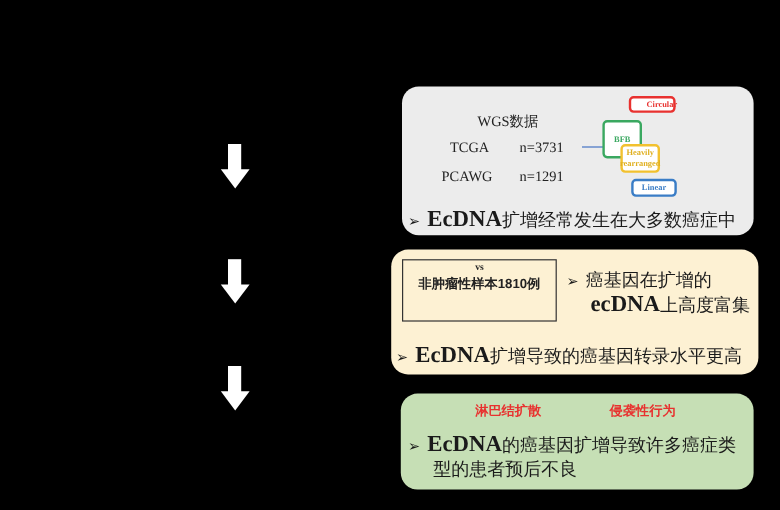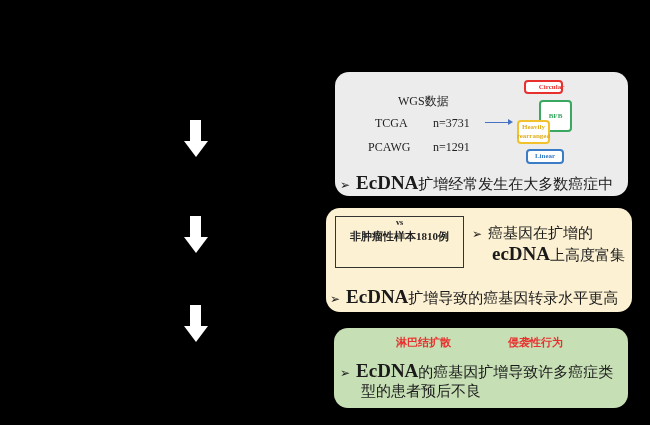--- a/index.html
+++ b/index.html
@@ -28,21 +28,21 @@
     border-left: 5px solid #4472c4; border-top: 3px solid transparent; border-bottom: 3px solid transparent; }
 
   .bullet { font-family: "DejaVu Sans", sans-serif; font-size: 15px; color: #1a1a1a; }
   .bullet b { font-family: Liberation Serif, serif; font-weight: bold; font-size: 19px; }
   .marker { font-family: "DejaVu Sans", sans-serif; font-size: 12px; margin-right: 6px; }
 
   .inner-box { position: absolute; left: 335px; top: 216px; width: 129px; height: 52px;
     border: 1px solid #333; background: #fdf1d3; text-align: center; }
   .inner-box .l1 { font-family: "DejaVu Sans", sans-serif; font-weight: bold; font-size: 11px; color: #e8312f; margin-top: 4px; }
   .inner-box .l2 { font-family: "Liberation Serif", serif; font-weight: bold; font-size: 8px; color: #222; line-height: 12px; }
-  .inner-box .l3 { font-family: Liberation Serif, serif; font-weight: bold; font-size: 11px; color: #222; }
+  .inner-box .l3 { font-family: Liberation Sans, sans-serif; font-weight: bold; font-size: 11px; color: #222; }
 
   .red-label { font-family: "DejaVu Sans", sans-serif; font-weight: bold; font-size: 11px; color: #e8312f; }
 </style>
 </head>
 <body>
 
 <div class="arrow" style="top:120px">
     <div class="shaft"></div>
     <div class="head"></div>
   </div>
@@ -57,21 +57,21 @@
 
 <div class="panel" id="p1"></div>
 <div class="abs serif-sm" style="left:398px;top:93px;font-size:12px;">WGS数据</div>
 <div class="abs serif-sm" style="left:375px;top:116px;">TCGA</div>
 <div class="abs serif-sm" style="left:433px;top:116px;">n=3731</div>
 <div class="abs serif-sm" style="left:368px;top:140px;">PCAWG</div>
 <div class="abs serif-sm" style="left:433px;top:140px;">n=1291</div>
 <div class="blue-arrow"></div>
 
 <div class="tag" style="left:524px;top:80px;width:39px;height:14px;border-color:#e8312f;color:#e8312f;padding-left:16px;">Circular</div>
-<div class="tag" style="left:539px;top:100px;width:33px;height:32px;border-color:#3aa860;color:#3aa860;">BFB</div>
+<div class="tag" style="left:502px;top:100px;width:33px;height:32px;border-color:#3aa860;color:#3aa860;">BFB</div>
 <div class="tag" style="left:517px;top:120px;width:33px;height:24px;border-color:#f2c12e;color:#e0b020;">Heavily rearranged</div>
 <div class="tag" style="left:526px;top:149px;width:38px;height:15px;border-color:#3a7dc6;color:#3a7dc6;">Linear</div>
 
 <div class="abs bullet" style="left:340px;top:172px;">
   <span class="marker">➢</span><b>EcDNA</b><span>扩增经常发生在大多数癌症中</span>
 </div>
 
 <div class="panel" id="p2"></div>
 <div class="inner-box">
   <div class="l2">vs</div>

